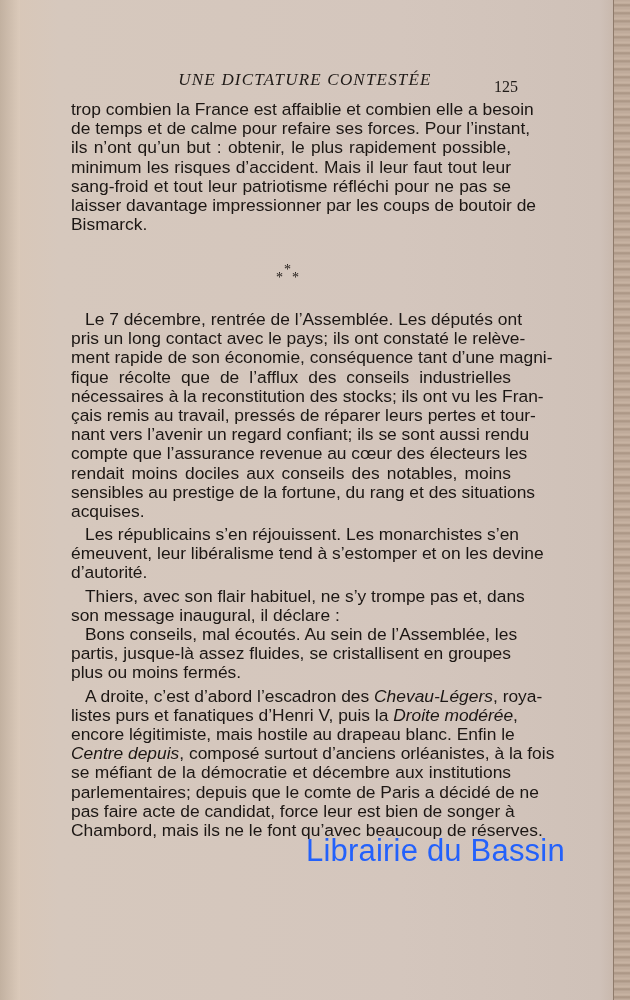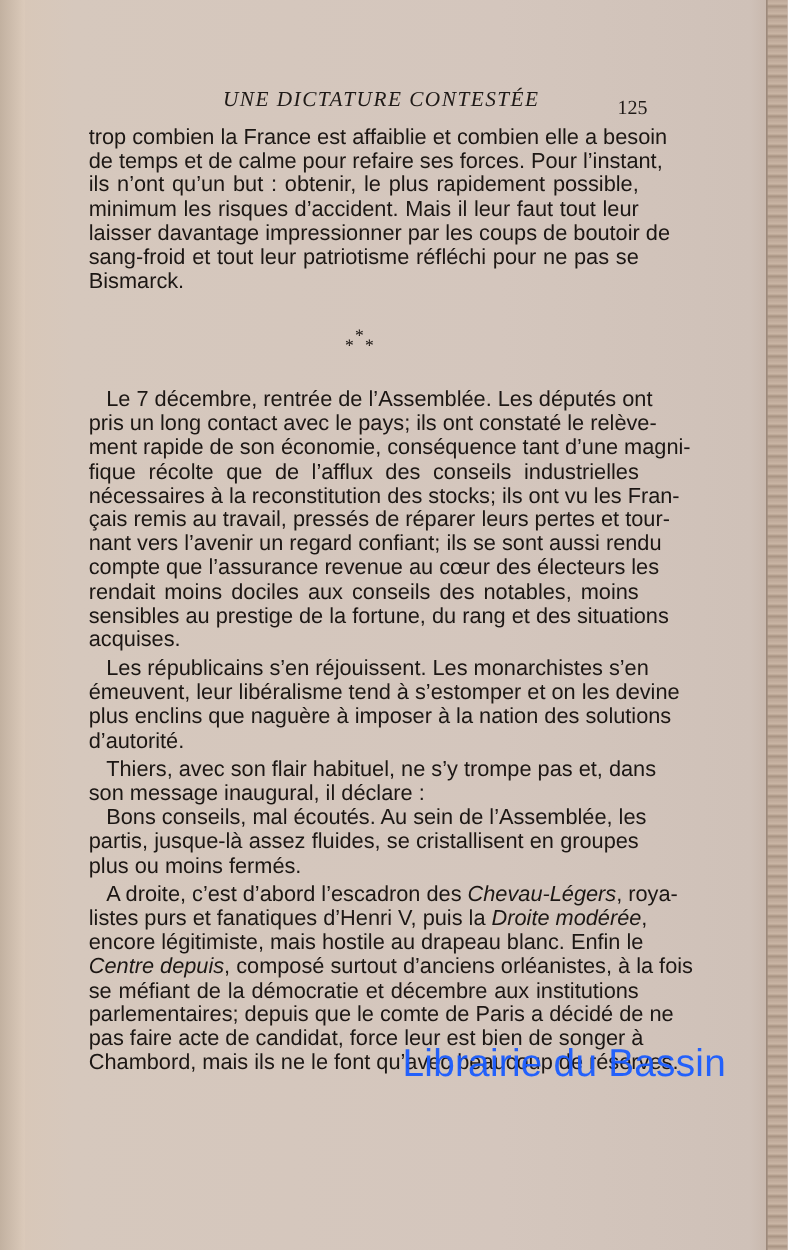--- a/index.html
+++ b/index.html
@@ -104,21 +104,21 @@
       color: #1c1714;
       font-family: "Liberation Serif", serif;
       font-size: 14px;
     }
     .asterism .a1 { position: absolute; left: 14px; top: 0px; }
     .asterism .a2 { position: absolute; left: 6px; top: 8px; }
     .asterism .a3 { position: absolute; left: 22px; top: 8px; }
     i { font-style: italic; }
     .watermark {
       position: absolute;
-      left: 322px;
+      left: 306px;
       top: 833px;
       font-family: "Liberation Sans", "DejaVu Sans", sans-serif;
       font-size: 31px;
       color: #1a5cff;
       white-space: nowrap;
       letter-spacing: 0.2px;
       opacity: 0.95;
     }
   </style>
 </head>
@@ -131,22 +131,22 @@
   <div class="running-head">
     <span class="running-title">UNE DICTATURE CONTESTÉE</span>
     <span class="page-number">125</span>
   </div>
 
   <div class="text-block block-1">
     <span class="line">trop combien la France est affaiblie et combien elle a besoin</span>
     <span class="line">de temps et de calme pour refaire ses forces. Pour l’instant,</span>
     <span class="line">ils n’ont qu’un but : obtenir, le plus rapidement possible,</span>
     <span class="line">minimum les risques d’accident. Mais il leur faut tout leur</span>
+    <span class="line">sang-froid et tout leur patriotisme réfléchi pour ne pas se</span>
     <span class="line">laisser davantage impressionner par les coups de boutoir de</span>
-    <span class="line">sang-froid et tout leur patriotisme réfléchi pour ne pas se</span>
     <span class="line last">Bismarck.</span>
   </div>
 
   <div class="asterism">
     <span class="a1">*</span>
     <span class="a2">*</span>
     <span class="a3">*</span>
   </div>
 
   <div class="text-block block-2">
@@ -160,21 +160,20 @@
       <span class="line">nant vers l’avenir un regard confiant; ils se sont aussi rendu</span>
       <span class="line">compte que l’assurance revenue au cœur des électeurs les</span>
       <span class="line">rendait moins dociles aux conseils des notables, moins</span>
       <span class="line">sensibles au prestige de la fortune, du rang et des situations</span>
       <span class="line last">acquises.</span>
     </div>
     <div class="para-gap"></div>
     <div>
       <span class="line indent">Les républicains s’en réjouissent. Les monarchistes s’en</span>
       <span class="line">émeuvent, leur libéralisme tend à s’estomper et on les devine</span>
-      <span class="line">plus enclins que naguère à imposer à la nation des solutions</span>
       <span class="line last">d’autorité.</span>
     </div>
     <div class="para-gap"></div>
     <div>
       <span class="line indent">Thiers, avec son flair habituel, ne s’y trompe pas et, dans</span>
       <span class="line last">son message inaugural, il déclare :</span>
     </div>
     <div>
       <span class="line indent">Bons conseils, mal écoutés. Au sein de l’Assemblée, les</span>
       <span class="line">partis, jusque-là assez fluides, se cristallisent en groupes</span>

